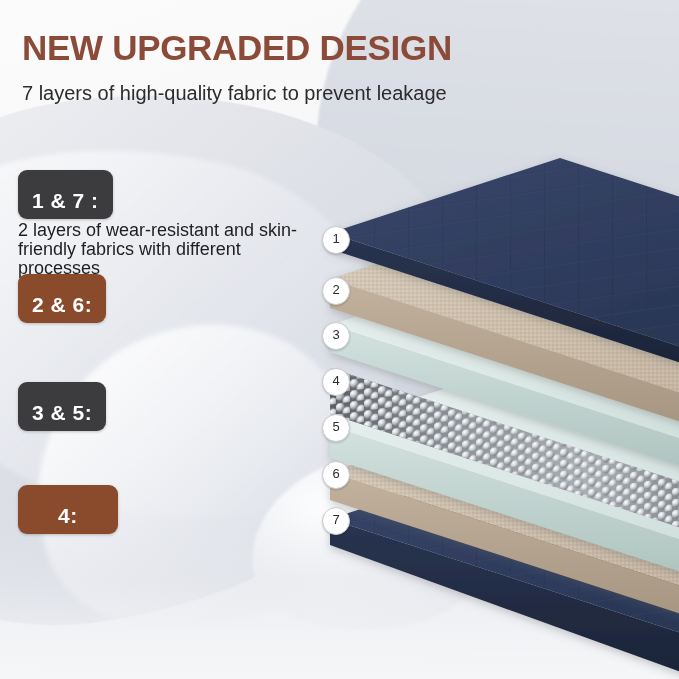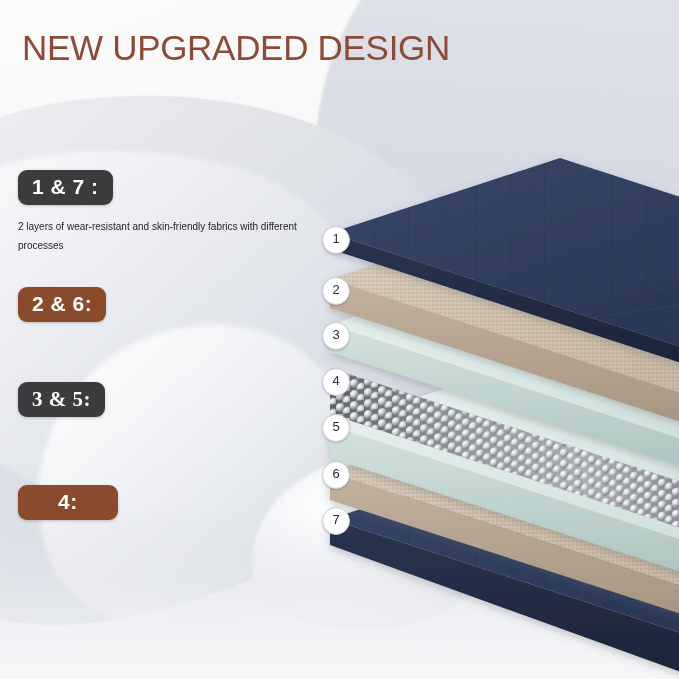--- a/index.html
+++ b/index.html
@@ -85,51 +85,51 @@
     background: linear-gradient(180deg, rgba(226,229,235,0.0) 0%, rgba(231,233,238,0.55) 45%, rgba(246,247,249,0.9) 100%);
   }
 
   
   #header { position: absolute; top: 0; left: 0; width: 679px; }
 
   #title {
     margin: 28px 0 0 22px;
     font-size: 35px;
     line-height: 40px;
-    font-weight: normal;
+    font-weight: bold;
     letter-spacing: -0.3px;
     color: #8b4b38;
   }
 
   #subtitle {
     margin: 12px 0 0 22px;
     font-size: 20px;
     line-height: 26px;
     font-weight: normal;
     color: #2c2c2e;
   }
 
   
   .callout { position: absolute; left: 18px; width: 290px; }
 
   .callout-badge {
     display: inline-block;
-    padding: 5px 14px 6px 14px;
+    padding: 19px 14px 6px 14px;
     border-radius: 9px;
     color: #ffffff;
     font-size: 21px;
     line-height: 24px;
     font-weight: bold;
     letter-spacing: 0.5px;
     box-shadow: 0 1px 3px rgba(0,0,0,0.22);
   }
 
   .callout-desc {
-    margin-top: 12px;
-    font-size: 10px;
+    margin-top: 2px;
+    font-size: 18px;
     line-height: 19px;
     color: #1f1f21;
   }
 
   
   #layer-stack {
     position: absolute;
     top: 0; left: 0;
     width: 679px; height: 679px;
     pointer-events: none;
@@ -273,32 +273,33 @@
   <div class="stack-number" style="left:322px; top:226px;">1</div>
   <div class="stack-number" style="left:322px; top:277px;">2</div>
   <div class="stack-number" style="left:322px; top:322px;">3</div>
   <div class="stack-number" style="left:322px; top:368px;">4</div>
   <div class="stack-number" style="left:322px; top:414px;">5</div>
   <div class="stack-number" style="left:322px; top:461px;">6</div>
   <div class="stack-number" style="left:322px; top:507px;">7</div>
 
   <div id="header">
     <div id="title">NEW UPGRADED DESIGN</div>
+    <div id="subtitle">7 layers of high-quality fabric to prevent leakage</div>
   </div>
 
   <div class="callout" style="top:170px;">
     <span class="callout-badge" style="background:#3c3c3e;">1 &amp; 7 :</span>
     <div class="callout-desc">2 layers of wear-resistant and skin-friendly fabrics with different processes</div>
   </div>
 
   <div class="callout" style="top:274px;">
-    <span class="callout-badge" style="background:#8a4a2c;margin-top:13px;">2 &amp; 6:</span>
+    <span class="callout-badge" style="background:#8a4a2c;">2 &amp; 6:</span>
   </div>
 
   <div class="callout" style="top:382px;">
-    <span class="callout-badge" style="background:#3c3c3e;font-family:Liberation Serif, serif;">3 &amp; 5:</span>
+    <span class="callout-badge" style="background:#3c3c3e;">3 &amp; 5:</span>
   </div>
 
   <div class="callout" style="top:485px;">
     <span class="callout-badge" style="background:#8a4a2c; padding-left:40px; padding-right:40px;">4:</span>
   </div>
 
 </div>
 
 </body></html>

